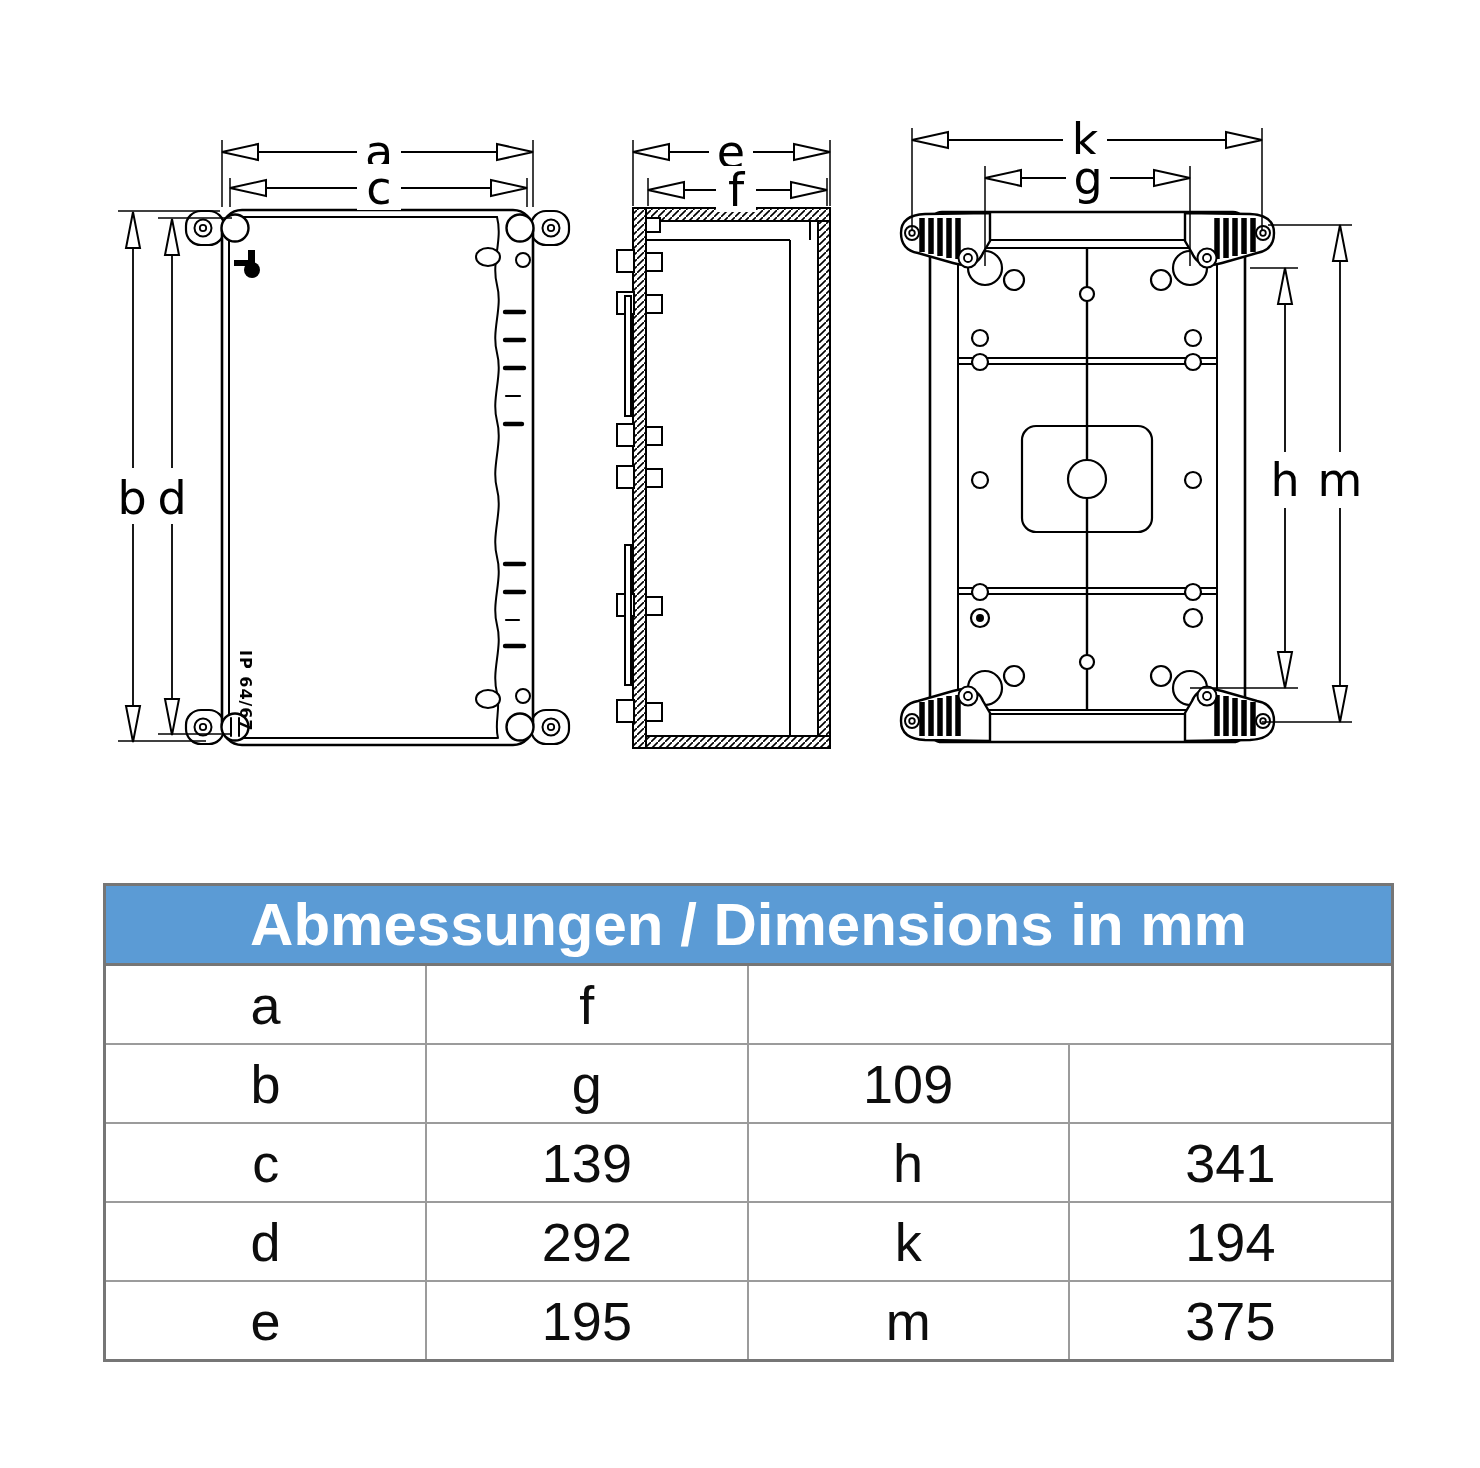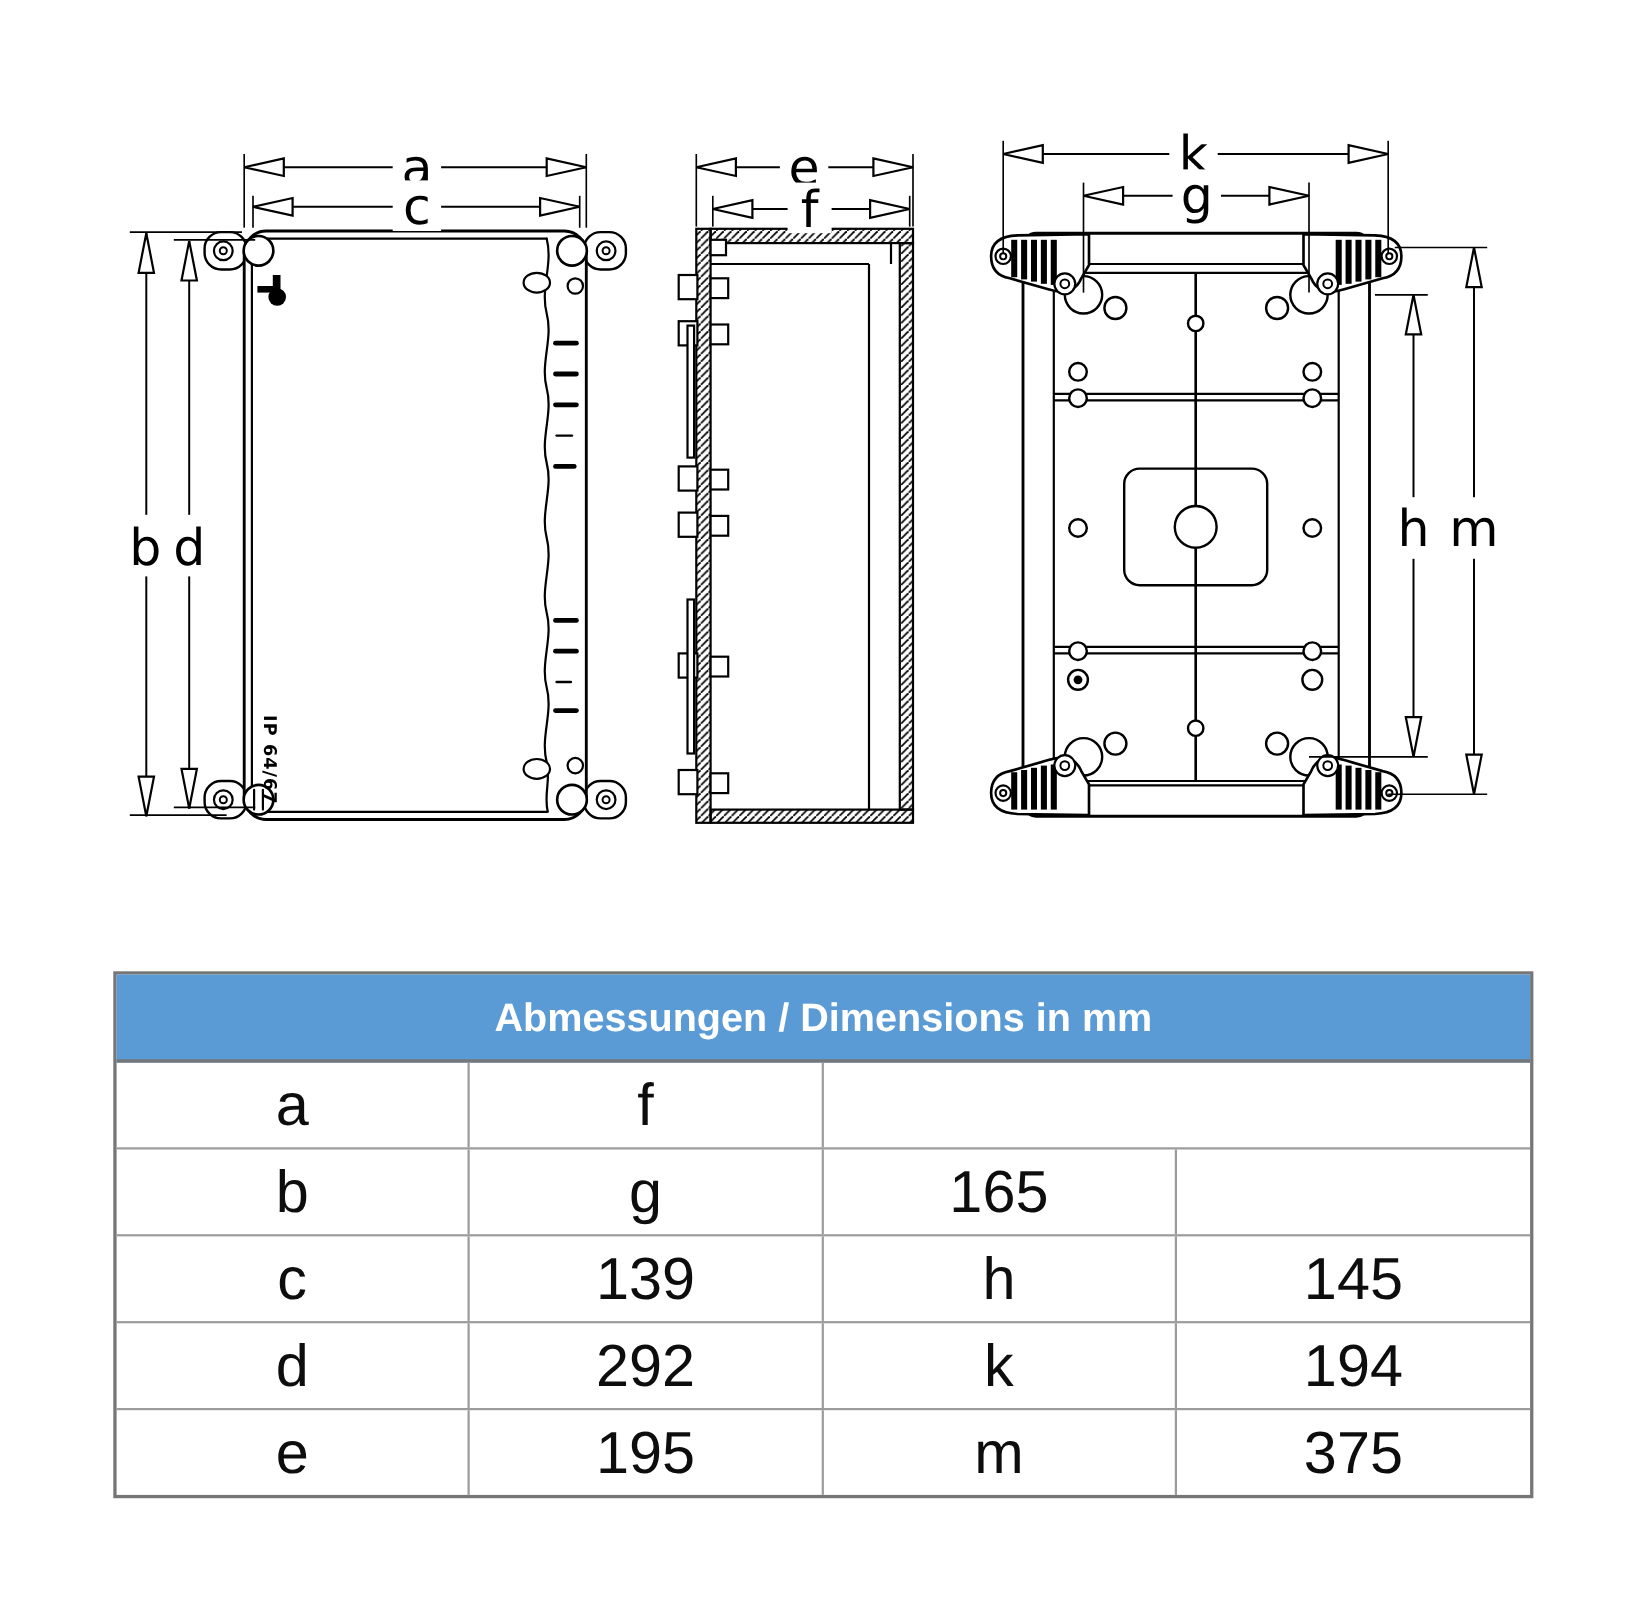--- a/index.html
+++ b/index.html
@@ -4,21 +4,21 @@
 <style>
   html,body{margin:0;padding:0;background:#fff;}
   .page{position:relative;width:1480px;height:1468px;background:#ffffff;overflow:hidden;
         font-family:"DejaVu Sans",sans-serif;}
   svg text{font-family:"DejaVu Sans",sans-serif;fill:#000;}
   .dimtext{font-size:46px;font-weight:400;text-anchor:middle;}
   .iptext{font-size:16px;font-weight:bold;letter-spacing:1px;}
   
   .dims-table{position:absolute;left:103px;top:883px;width:1285px;background:#fff;
               border:3px solid #767676;font-family:"Liberation Sans",sans-serif;}
-  .thead{height:77px;background:#5B9BD5;color:#fff;font-weight:bold;font-size:36px;
+  .thead{height:77px;background:#5B9BD5;color:#fff;font-weight:bold;font-size:60px;
          display:flex;align-items:center;justify-content:center;border-bottom:3px solid #767676;}
   .trow{display:grid;grid-template-columns:1fr 1fr 1fr 1fr;height:77px;border-bottom:2px solid #9b9b9b;}
   .trow:last-child{border-bottom:none;}
   .cell{display:flex;align-items:center;justify-content:center;font-size:54px;color:#0d0d0d;
         border-right:2px solid #9b9b9b;}
   .cell:nth-child(4){border-right:none;}
 </style>
 </head>
 <body>
 
@@ -270,27 +270,27 @@
 <div class="dims-table">
   <div class="thead">Abmessungen / Dimensions in mm</div>
 
   <div class="trow">
     <div class="cell">a</div>
     <div class="cell">f</div>
   </div>
   <div class="trow">
     <div class="cell">b</div>
     <div class="cell">g</div>
-    <div class="cell">165</div>
+    <div class="cell">109</div>
   </div>
   <div class="trow">
     <div class="cell">c</div>
     <div class="cell">139</div>
     <div class="cell">h</div>
-    <div class="cell">145</div>
+    <div class="cell">341</div>
   </div>
   <div class="trow">
     <div class="cell">d</div>
     <div class="cell">292</div>
     <div class="cell">k</div>
     <div class="cell">194</div>
   </div>
   <div class="trow">
     <div class="cell">e</div>
     <div class="cell">195</div>

